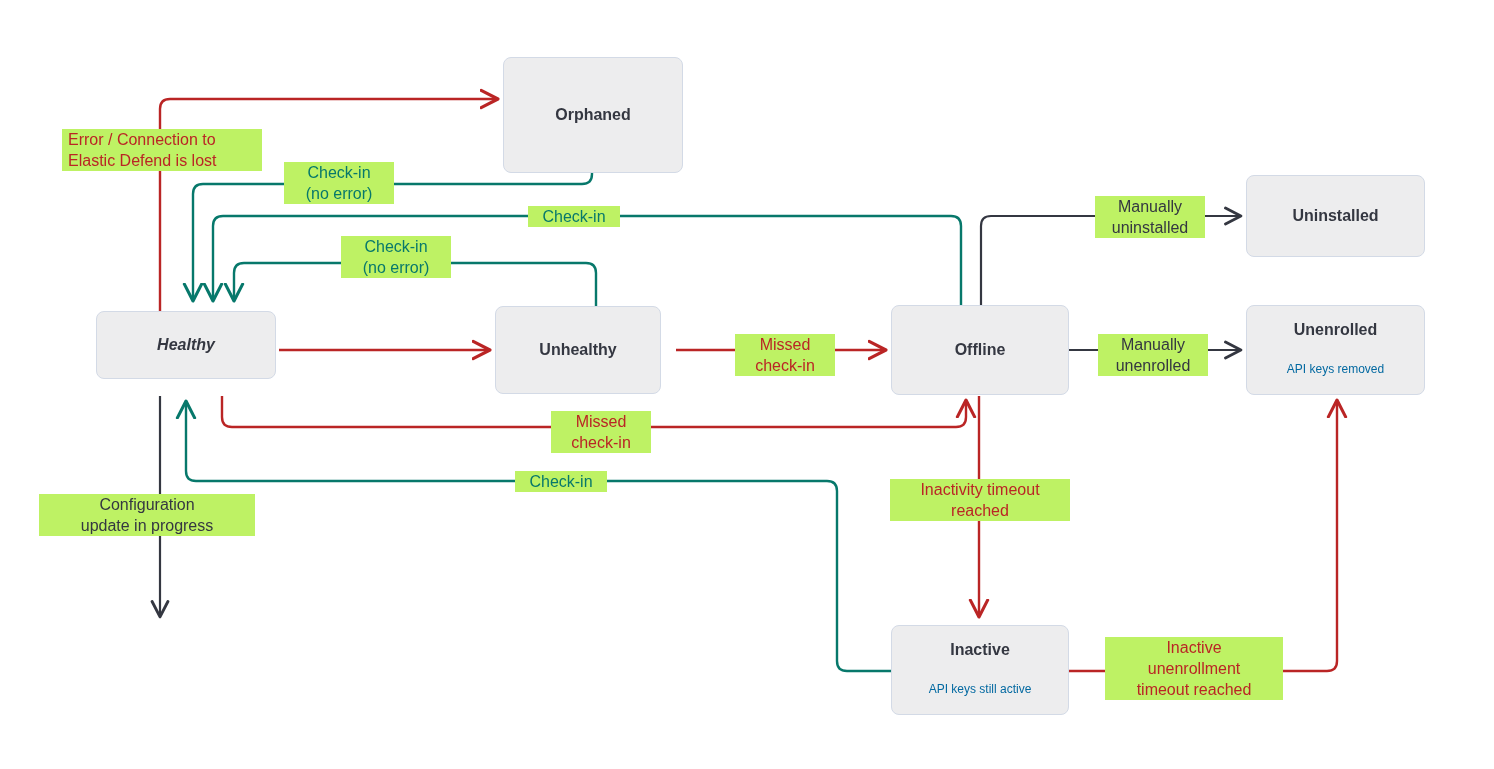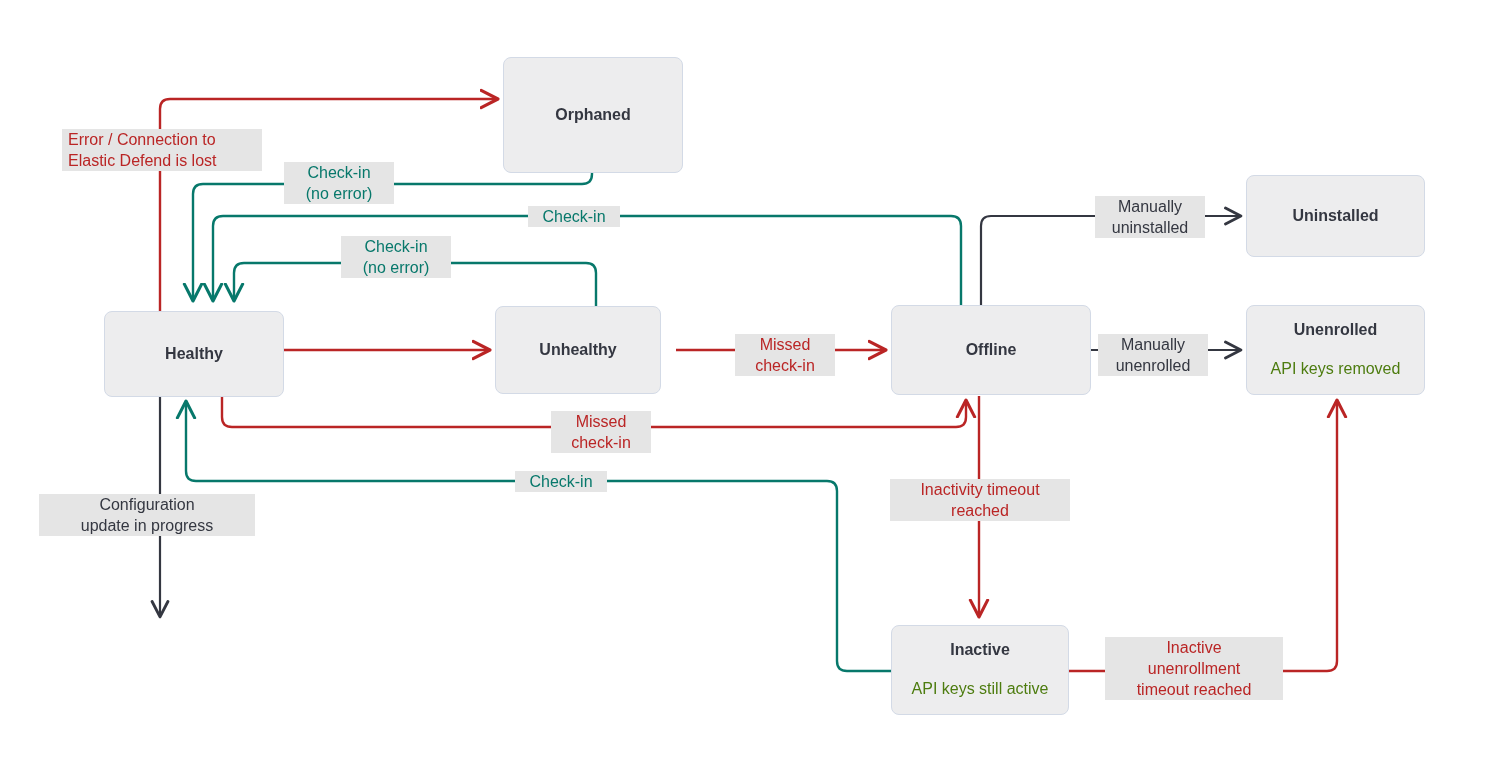--- a/index.html
+++ b/index.html
@@ -39,33 +39,33 @@
     text-align: center;
     color: #343741;
   }
   .node-title {
     font-size: 16px;
     font-weight: bold;
     line-height: 20px;
     color: #343741;
   }
   .node-sub {
-    font-size: 16px;
+    font-size: 12px;
     font-weight: normal;
     line-height: 22px;
-    color: #4d7c0f;
+    color: #0369a1;
     margin-top: 18px;
   }
   .edge-label {
     position: absolute;
     font-size: 16px;
     line-height: 21px;
     text-align: center;
     white-space: pre-line;
-    background: #e5e5e5;
+    background: #bef264;
     padding: 0 6px;
     box-sizing: border-box;
   }
   .lbl-red   { color: #BA2525; }
   .lbl-teal  { color: #07786B; }
   .lbl-dark  { color: #343741; }
   .lbl-left  { text-align: left; }
 </style>
 </head>
 <body>
@@ -109,29 +109,29 @@
 
     <path d="M979,396 L979,616" fill="none" stroke="#BA2525" stroke-width="2.4" marker-end="url(#ah-red)"></path>
 
     <path d="M1069,671 L1327,671 Q1337,671 1337,661 L1337,401" fill="none" stroke="#BA2525" stroke-width="2.4" marker-end="url(#ah-red)"></path>
   </svg>
 
   <div class="node" style="left:503px; top:57px; width:180px; height:116px;">
     <span class="node-title">Orphaned</span>
   </div>
 
-  <div class="node" style="left:104px; top:311px; width:180px; height:86px;">
+  <div class="node" style="left:96px; top:311px; width:180px; height:68px;font-style:italic;">
     <span class="node-title">Healthy</span>
   </div>
 
   <div class="node" style="left:495px; top:306px; width:166px; height:88px;">
     <span class="node-title">Unhealthy</span>
   </div>
 
-  <div class="node" style="left:891px; top:305px; width:200px; height:90px;">
+  <div class="node" style="left:891px; top:305px; width:178px; height:90px;">
     <span class="node-title">Offline</span>
   </div>
 
   <div class="node" style="left:1246px; top:175px; width:179px; height:82px;">
     <span class="node-title">Uninstalled</span>
   </div>
 
   <div class="node" style="left:1246px; top:305px; width:179px; height:90px;">
     <span class="node-title">Unenrolled</span>
     <span class="node-sub">API keys removed</span>

